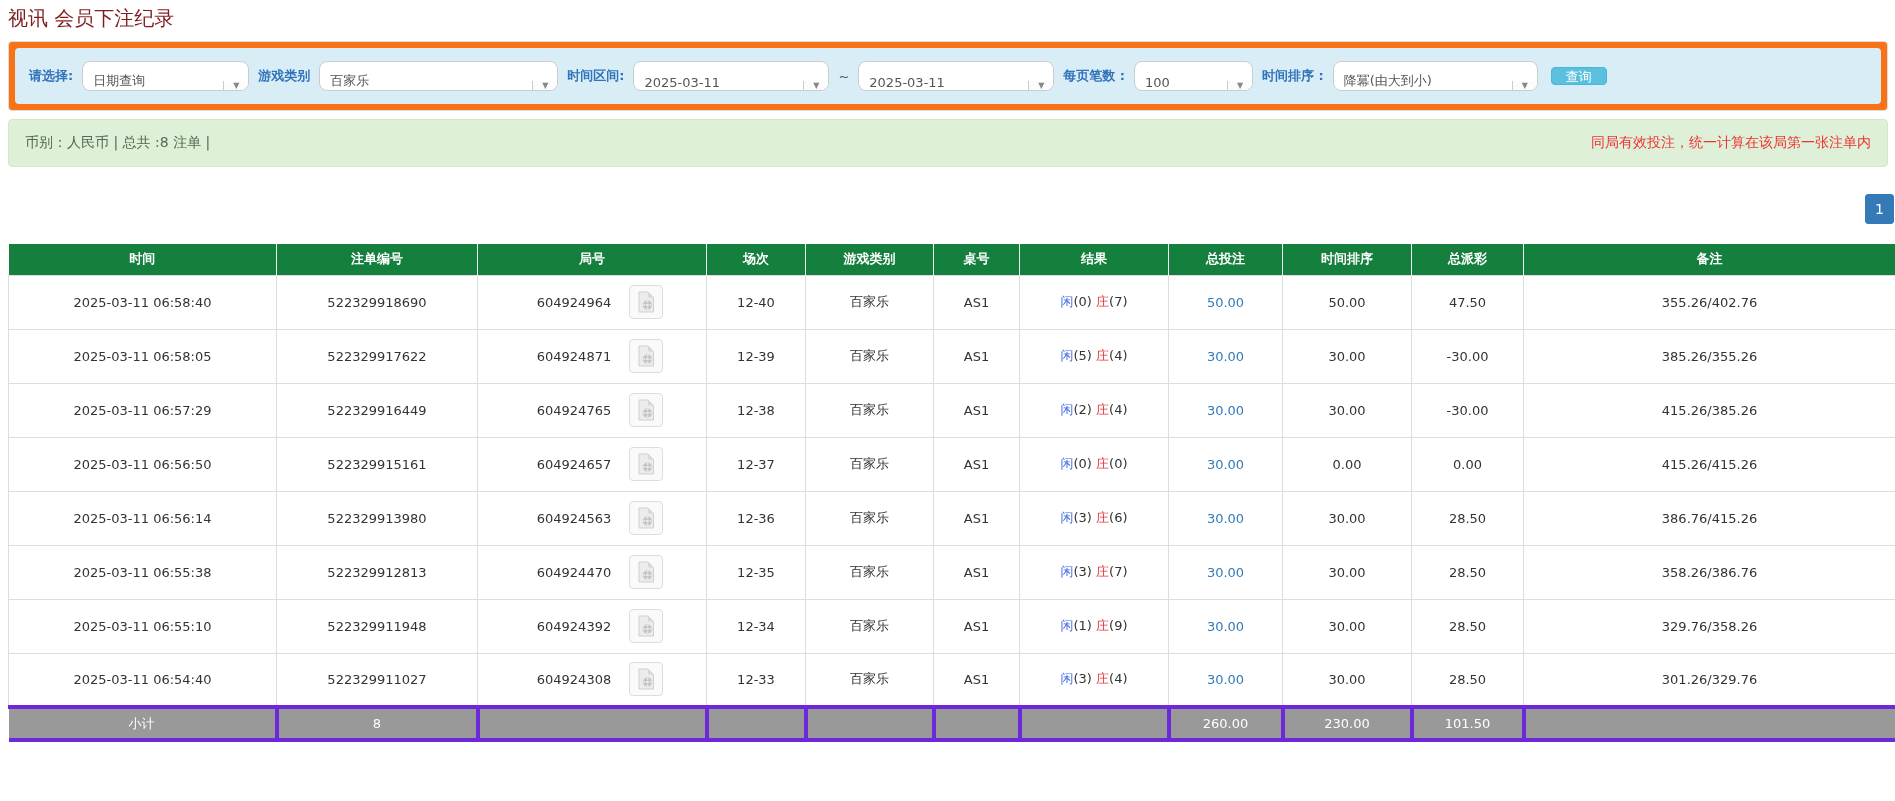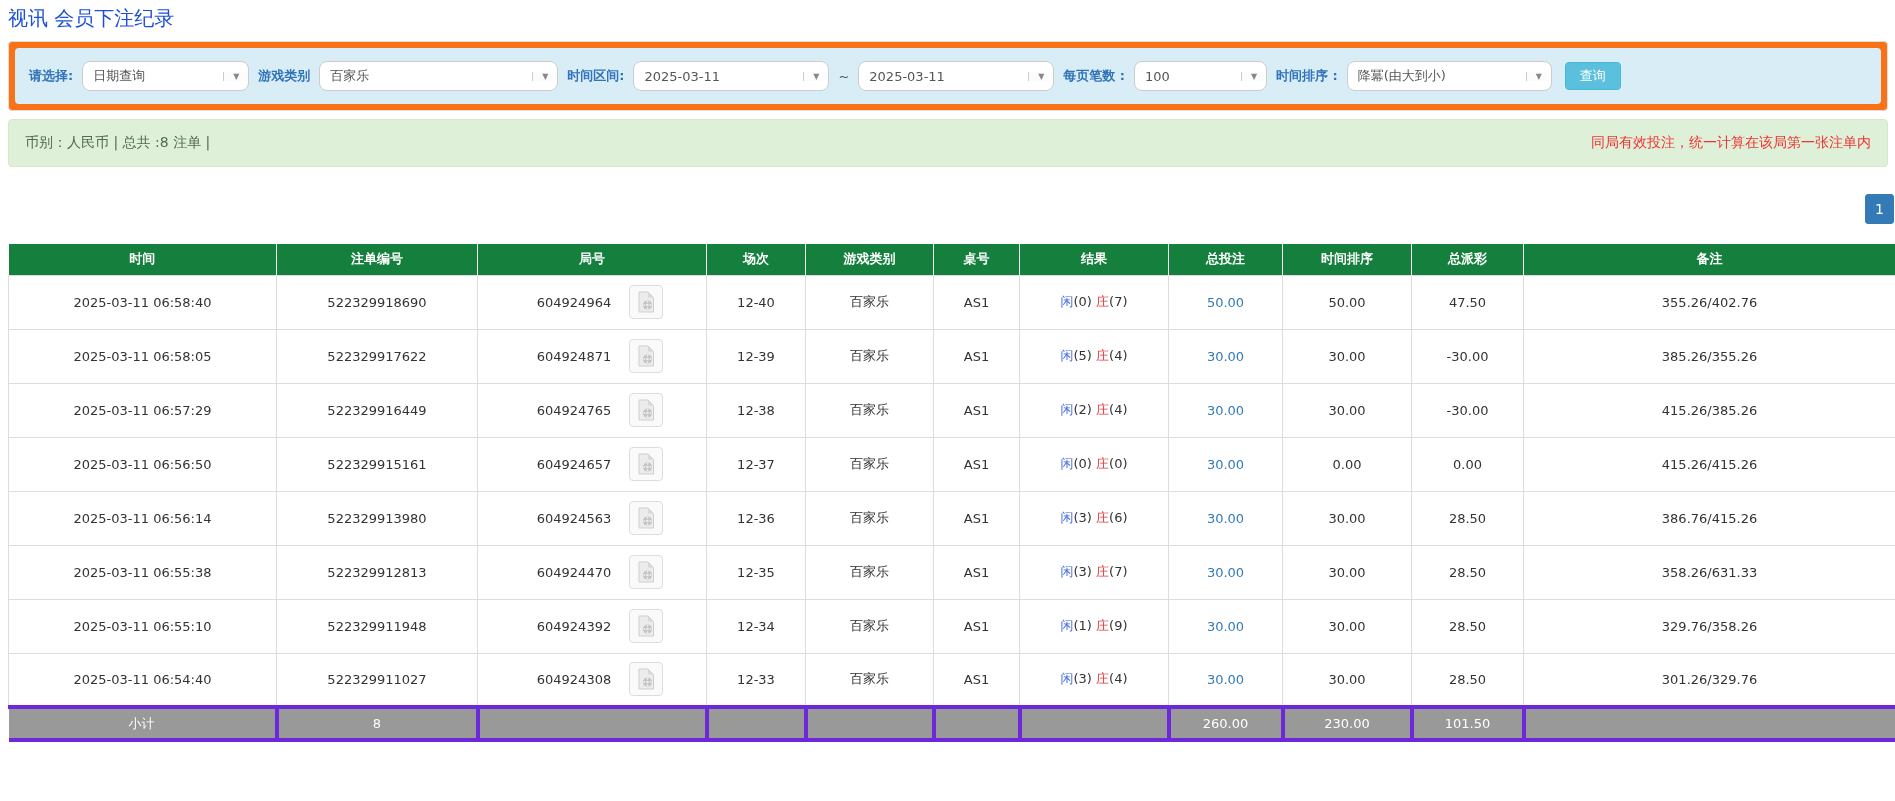--- a/index.html
+++ b/index.html
@@ -3,56 +3,56 @@
 <meta charset="utf-8">
 <style>
   * { box-sizing: border-box; }
   html,body { margin:0; padding:0; background:#fff; }
   body {
     width: 1895px; height: 801px; overflow: hidden;
     font-family: "DejaVu Sans", "Liberation Sans", sans-serif;
     color:#333;
   }
   .page-title {
-    font-size: 20px; font-weight: 400; color:#1d4ed8;
+    font-size: 20px; font-weight: 400; color:#7f1d1d;
     margin: 5px 0 9px 8px;
   }
   
   .filter-panel {
     margin: 0 7px 0 8px;
     border: 1px solid #ddd; border-radius: 4px;
     background:#f97316; padding: 6px;
   }
   .filter-bar {
     background:#d9edf7; border-radius: 4px;
     padding: 13px 14px;
     display:flex; align-items:center; gap:9px;
   }
   .flabel {
     color:#3073b9; font-weight:bold; font-size:13px; white-space:nowrap;
   }
   .sel {
-    display:flex; align-items:center; height:30px;
+    display:flex; align-items:flex-end; height:30px;
     background:#fff; border:1px solid #ccc; border-radius:8px;
     cursor:pointer; overflow:hidden;
   }
   .sel-val {
     flex:1; display:flex; align-items:center;
     padding:0 10px; font-size:13px; color:#555; white-space:nowrap; overflow:hidden;
   }
   .sel-arrow {
     width:25px; display:flex; align-items:center; justify-content:center;
     border-left:1px solid #ccc; background:#fcfcfc;
     color:#888; font-size:8px;
   }
   .w-type { width:167px; } .w-game { width:239px; }
-  .w-date { width:196px; } .w-size { width:133px; } .w-sort { width:205px; }
+  .w-date { width:196px; } .w-size { width:119px; } .w-sort { width:205px; }
   .tilde { color:#555; font-size:13px; }
   .search-btn {
-    height:28px; padding:0 14px; margin-left:4px;
+    height:18px; padding:0 14px; margin-left:4px;
     background:#5bc0de; border:1px solid #46b8da; border-radius:4px;
     color:#fff; font-size:13px; cursor:pointer;
     font-family: inherit;
   }
   
   .summary-bar {
     margin: 8px 7px 0 8px;
     background:#dff0d8; border:1px solid #d6e9c6; border-radius:4px;
     padding: 14px 16px;
     display:flex; justify-content:space-between; align-items:center;
@@ -391,21 +391,21 @@
     <td>AS1</td>
     <td>
       <span class="res-p">闲</span><span>(3)</span>
       <span class="res-b">庄</span><span>(7)</span>
     </td>
     <td>
       <a class="bet-link">30.00</a>
     </td>
     <td>30.00</td>
     <td class="payout">28.50</td>
-    <td>358.26/631.33</td>
+    <td>358.26/386.76</td>
   </tr>
 
   <tr>
     <td>2025-03-11 06:55:10</td>
     <td>522329911948</td>
     <td>
       <span class="round-wrap">
         <span>604924392</span>
         <button class="video-btn">
           <svg width="20" height="22" viewBox="0 0 20 22">

